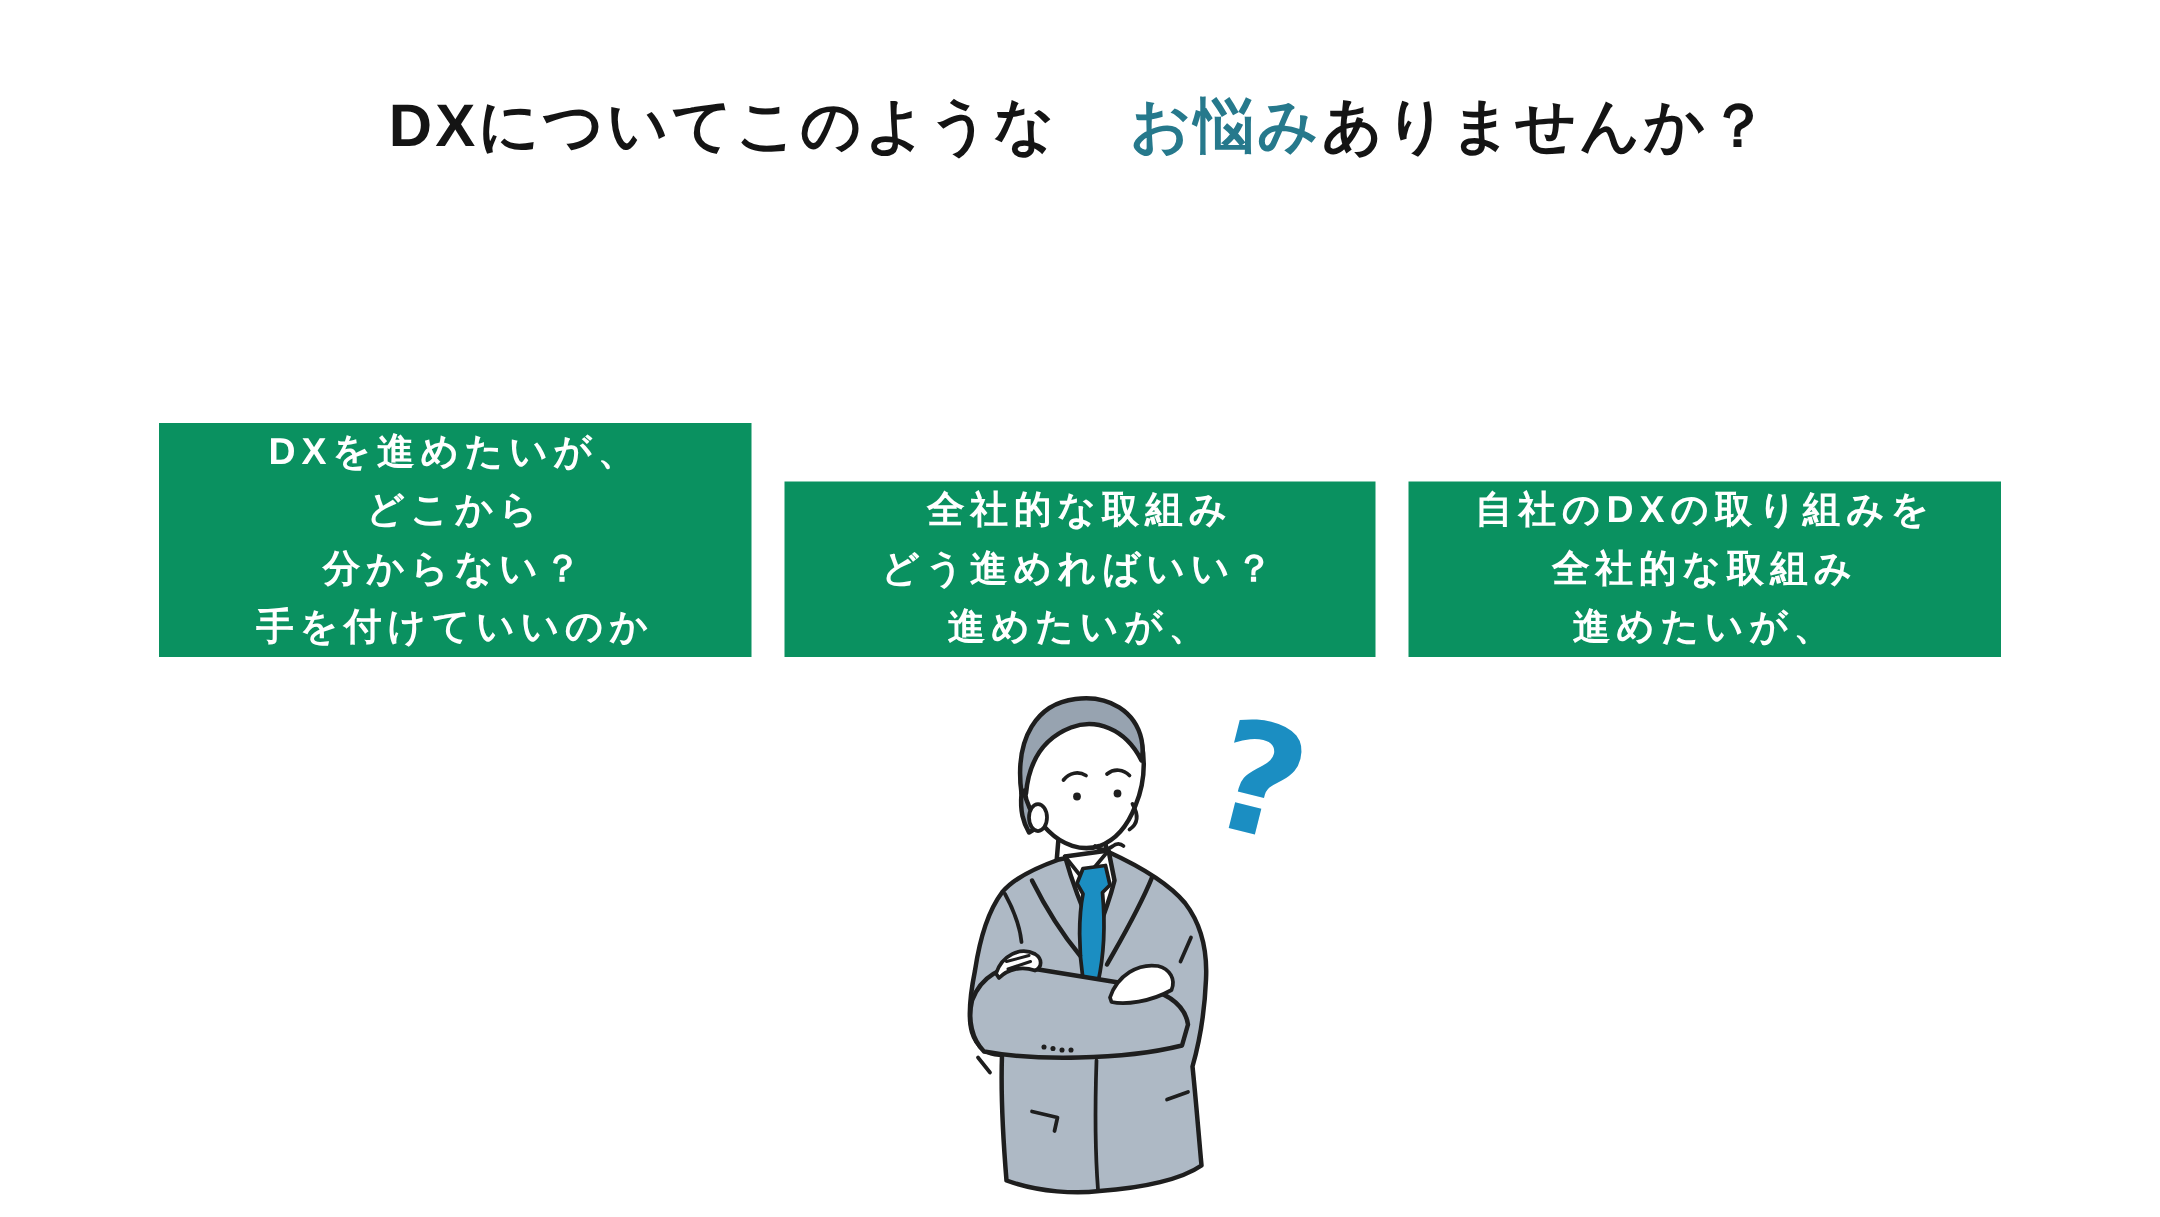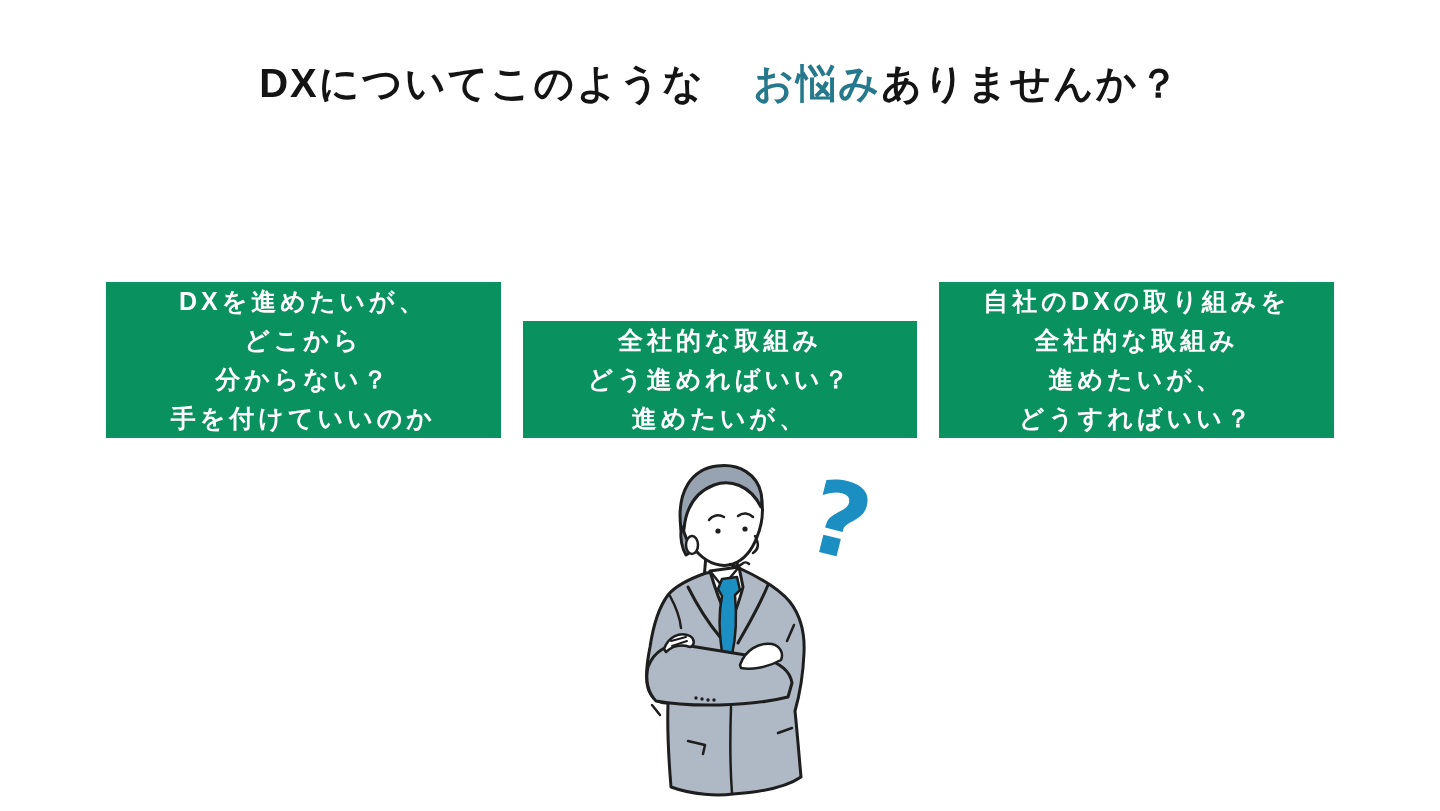--- a/index.html
+++ b/index.html
@@ -48,21 +48,20 @@
     </div>
     <div class="card">
       <div class="card-line">全社的な取組み</div>
       <div class="card-line">どう進めればいい？</div>
       <div class="card-line">進めたいが、</div>
     </div>
     <div class="card">
       <div class="card-line">自社のDXの取り組みを</div>
       <div class="card-line">全社的な取組み</div>
       <div class="card-line">進めたいが、</div>
-      <div class="card-line">どうすればいい？</div>
     </div>
   </div>
 
   <svg class="man" viewBox="0 0 260 356" aria-hidden="true">
     <text class="qmark-text" x="213" y="100" transform="rotate(14 213 100)" font-size="102" text-anchor="middle" fill="var(--blue)" stroke="none">?</text>
 
     <g fill="none" stroke="var(--ink)" stroke-width="3" stroke-linecap="round" stroke-linejoin="round">
 
       <path d="M88,100 L86,124 C95,131 114,131 121,124 L118,98 Z" fill="#fff"></path>
 

